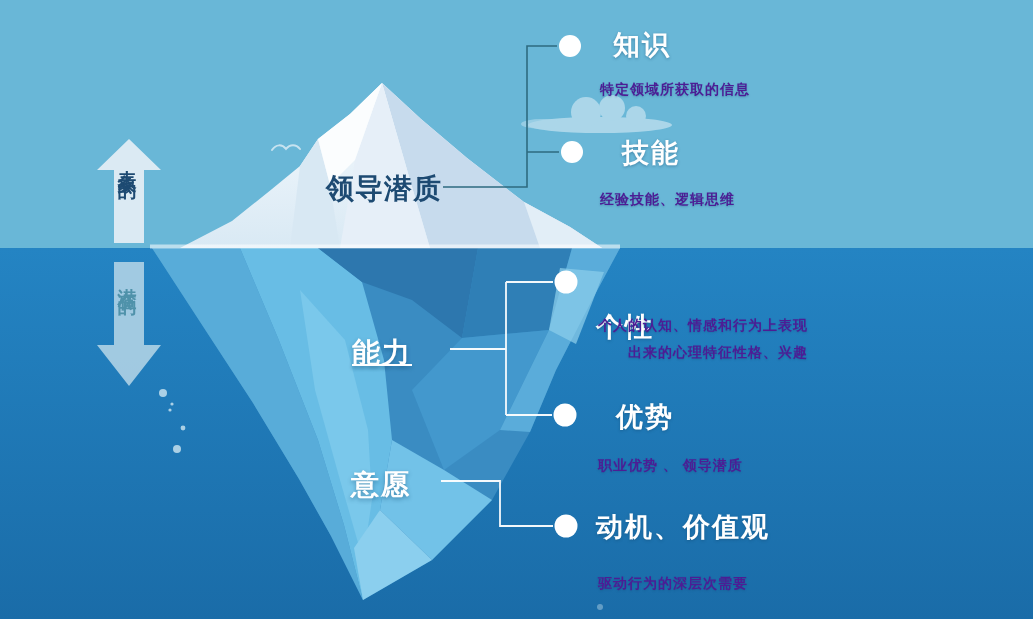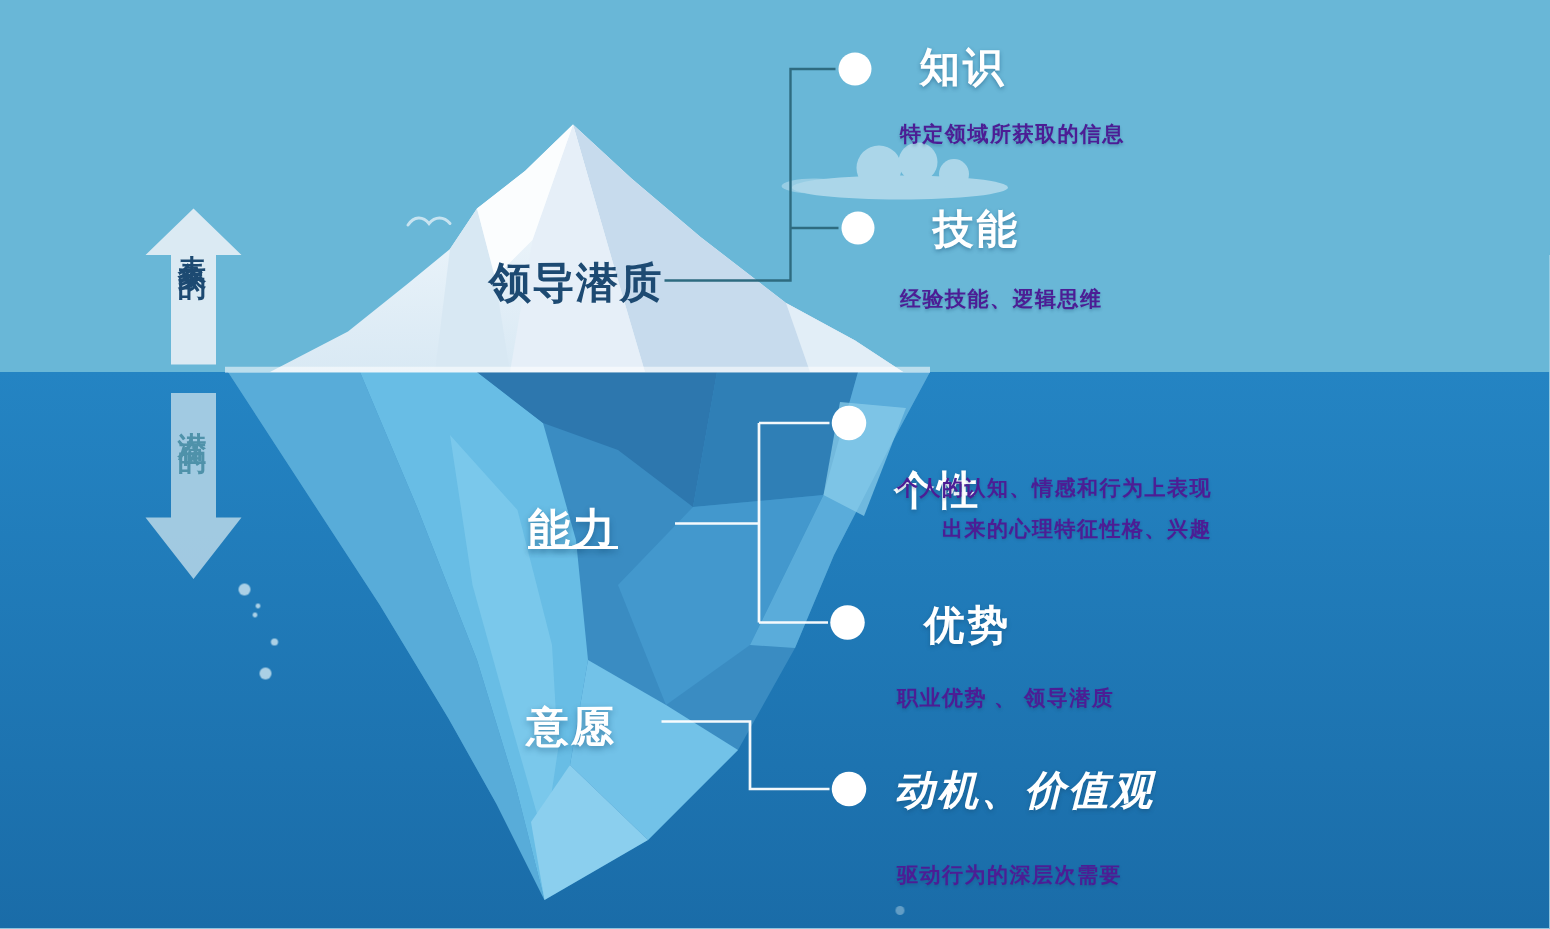--- a/index.html
+++ b/index.html
@@ -119,17 +119,17 @@
   <div>
     <div class="item-title" style="left:596px;top:265px;margin-top:44px;">个性</div>
     <div class="item-desc" style="left:598px;top:312px;text-align:right;">个人的认知、情感和行为上表现
 出来的心理特征性格、兴趣</div>
   </div>
   <div>
     <div class="item-title" style="left:616px;top:399px;">优势</div>
     <div class="item-desc" style="left:598px;top:452px;">职业优势 、 领导潜质</div>
   </div>
   <div>
-    <div class="item-title" style="left:596px;top:509px;font-style:italic;">动机、价值观</div>
+    <div class="item-title" style="left:596px;top:509px;">动机、价值观</div>
     <div class="item-desc" style="left:598px;top:552px;margin-top:18px;">驱动行为的深层次需要</div>
   </div>
 
 </div>
 
 </body></html>

